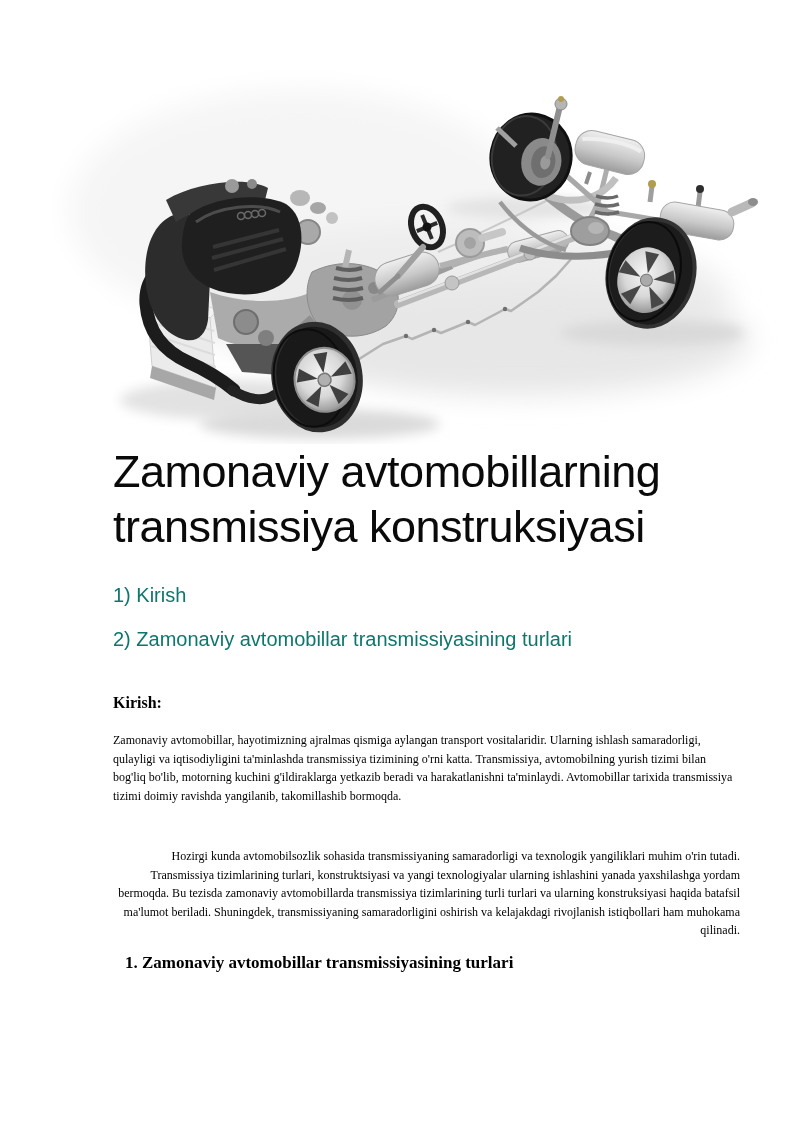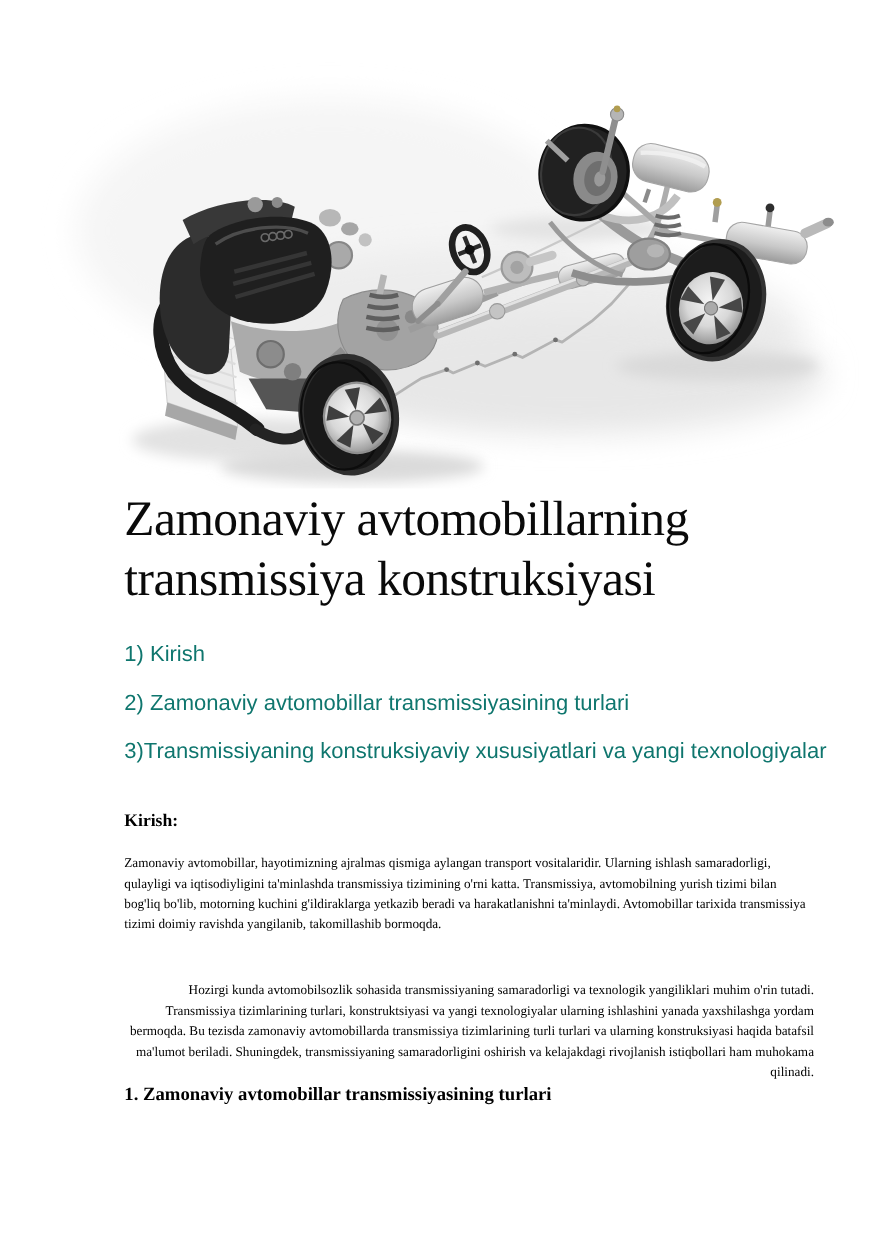--- a/index.html
+++ b/index.html
@@ -1,29 +1,29 @@
 <!DOCTYPE html>
 <html><head>
 <meta charset="utf-8">
 <style>
   html,body{margin:0;padding:0;background:#ffffff;}
   .page{position:relative;width:800px;height:1131px;background:#ffffff;overflow:hidden;
         font-family:"Liberation Serif","DejaVu Serif",serif;color:#000;}
   figure.hero{margin:0;width:800px;height:444px;}
   .content{padding:0 40px 0 113px;}
-  h1.title{margin:0;max-width:680px;font-family:Liberation Serif, serif;
+  h1.title{margin:0;max-width:680px;font-family:Liberation Sans, sans-serif;
            font-weight:400;font-size:45px;line-height:55px;color:#0a0a0a;letter-spacing:-0.5px;}
   p.toc-item{margin:20px 0 0;font-family:"Liberation Sans","DejaVu Sans",sans-serif;
              font-size:20px;line-height:24px;color:#0f766e;}
   p.toc-item.first{margin-top:29px;}
   h2.intro-heading{margin:42px 0 0;font-size:16px;line-height:20px;font-weight:700;color:#000;}
   p.body-par{margin:18px 0 0;width:627px;font-size:12px;line-height:18.5px;color:#000;
              text-rendering:optimizeLegibility;}
   p.body-par.p2{margin-top:42px;text-align:right;}
-  h3.section-heading{margin:0;font-size:17px;line-height:22px;font-weight:700;color:#000;}
+  h3.section-heading{margin:12px;font-size:17px;line-height:22px;font-weight:700;color:#000;}
 </style>
 </head>
 <body>
 
 <div class="page">
 
   <figure class="hero">
     <svg width="800" height="444" viewBox="0 0 800 444" xmlns="http://www.w3.org/2000/svg">
       <defs>
         <radialGradient id="rim" cx="45%" cy="40%" r="65%">
@@ -222,21 +222,20 @@
         <circle cx="324" cy="381" r="6.5" fill="#b0b0b0" stroke="#777777" stroke-width="1.5"></circle>
       </g>
     </svg>
   </figure>
 
   <main class="content">
     <h1 class="title">Zamonaviy avtomobillarning transmissiya konstruksiyasi</h1>
 
     <p class="toc-item first">1) Kirish</p>
     <p class="toc-item">2) Zamonaviy avtomobillar transmissiyasining turlari</p>
-    <p class="toc-item">3)Transmissiyaning konstruksiyaviy xususiyatlari va yangi texnologiyalar</p>
 
     <h2 class="intro-heading">Kirish:</h2>
 
     <p class="body-par">Zamonaviy avtomobillar, hayotimizning ajralmas qismiga aylangan transport vositalaridir. Ularning ishlash samaradorligi, qulayligi va iqtisodiyligini ta'minlashda transmissiya tizimining o'rni katta. Transmissiya, avtomobilning yurish tizimi bilan bog'liq bo'lib, motorning kuchini g'ildiraklarga yetkazib beradi va harakatlanishni ta'minlaydi. Avtomobillar tarixida transmissiya tizimi doimiy ravishda yangilanib, takomillashib bormoqda.</p>
     <p class="body-par p2">Hozirgi kunda avtomobilsozlik sohasida transmissiyaning samaradorligi va texnologik yangiliklari muhim o'rin tutadi. Transmissiya tizimlarining turlari, konstruktsiyasi va yangi texnologiyalar ularning ishlashini yanada yaxshilashga yordam bermoqda. Bu tezisda zamonaviy avtomobillarda transmissiya tizimlarining turli turlari va ularning konstruksiyasi haqida batafsil ma'lumot beriladi. Shuningdek, transmissiyaning samaradorligini oshirish va kelajakdagi rivojlanish istiqbollari ham muhokama qilinadi.</p>
 
     <h3 class="section-heading">1. Zamonaviy avtomobillar transmissiyasining turlari</h3>
   </main>
 </div>
 

